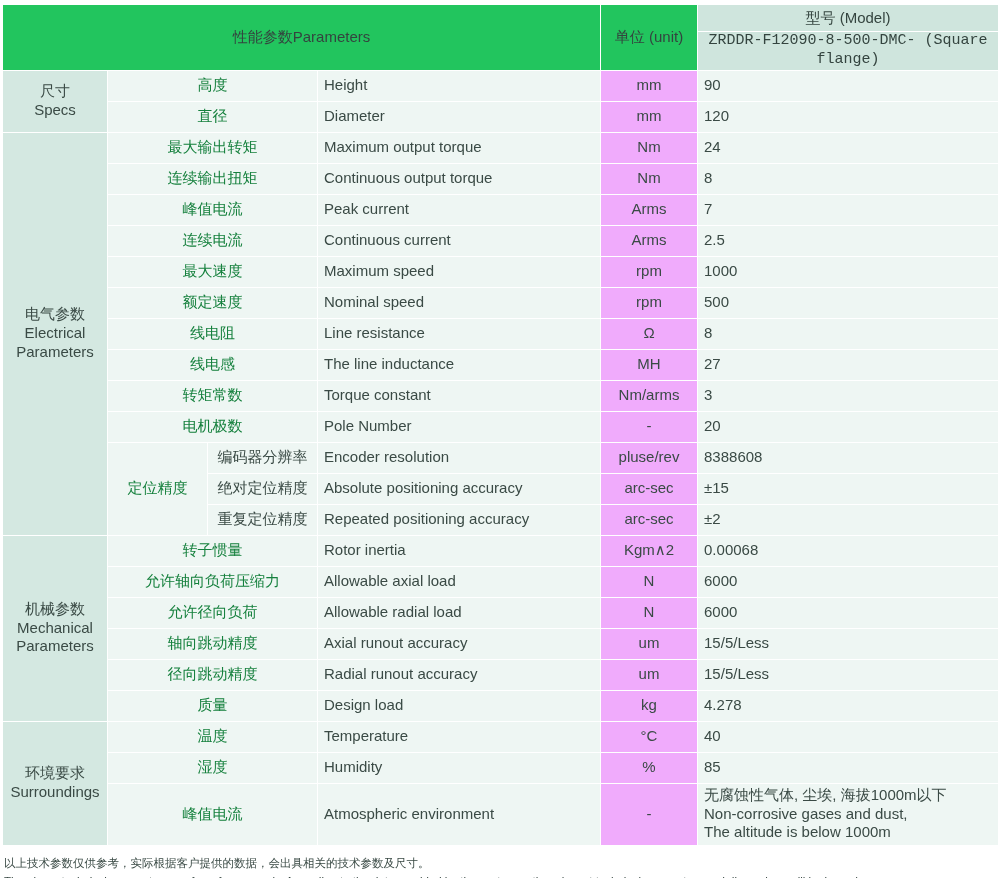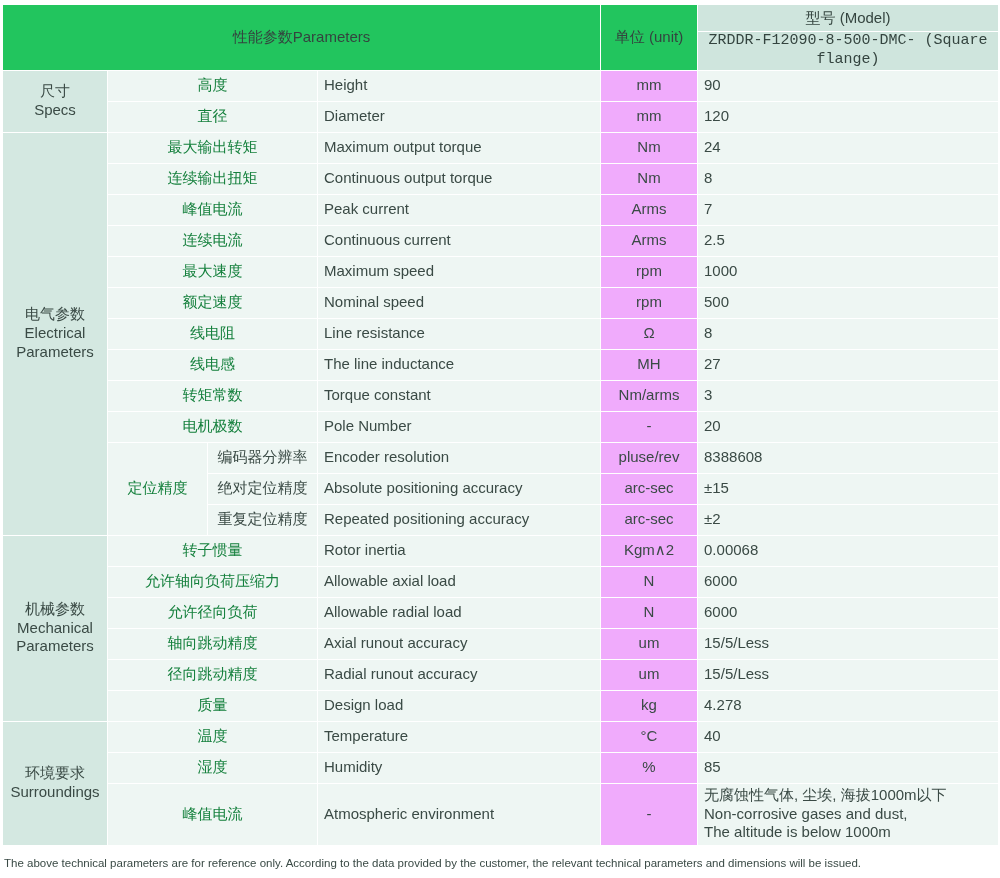--- a/index.html
+++ b/index.html
@@ -311,16 +311,17 @@
           <div>无腐蚀性气体, 尘埃, 海拔1000m以下</div>
           <div>Non-corrosive gases and dust,</div>
           <div>The altitude is below 1000m</div>
         </td>
       </tr>
 
     </tbody>
   </table>
 
   <div class="footnote">
+    <div>以上技术参数仅供参考，实际根据客户提供的数据，会出具相关的技术参数及尺寸。</div>
     <div>The above technical parameters are for reference only. According to the data provided by the customer, the relevant technical parameters and dimensions will be issued.</div>
   </div>
 
 </div>
 
 </body></html>

